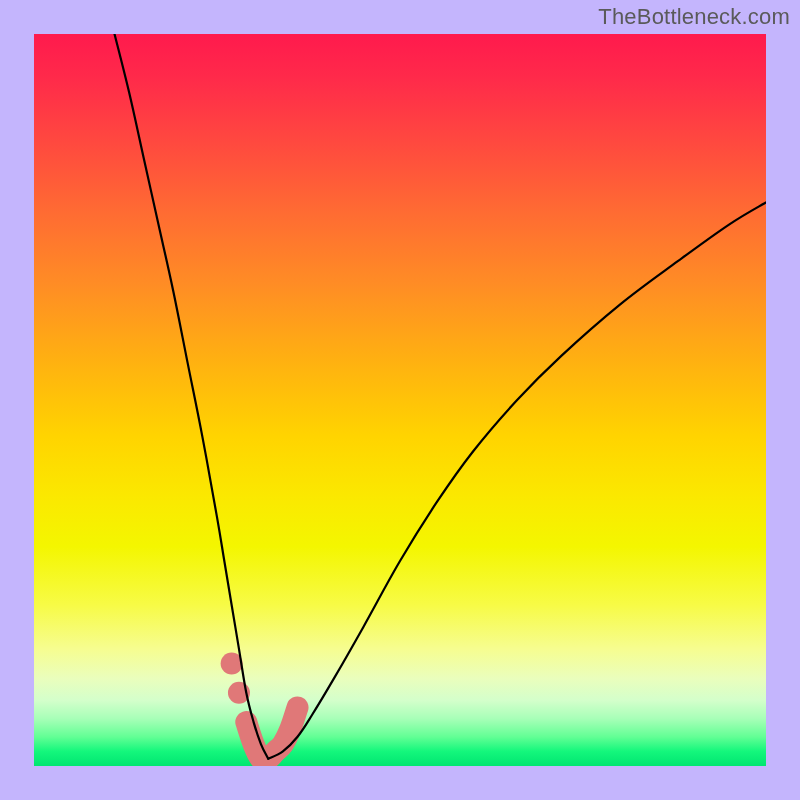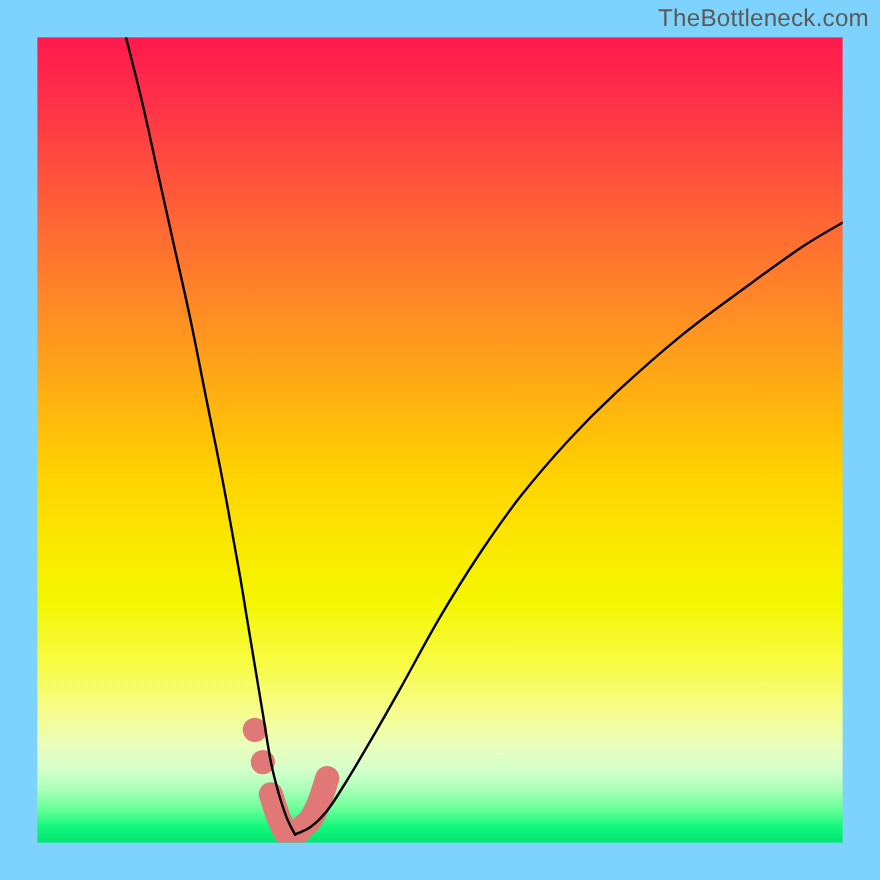--- a/index.html
+++ b/index.html
@@ -1,20 +1,20 @@
 <!DOCTYPE html>
 <html><head>
 <meta charset="utf-8">
 <style>
   * { margin: 0; padding: 0; box-sizing: border-box; }
   html, body { width: 800px; height: 800px; overflow: hidden; background: #000; }
   .frame {
     width: 800px;
     height: 800px;
-    background: #7dd3fc;
+    background: #c4b5fd;
     position: relative;
   }
   .watermark {
     position: absolute;
     top: 4px;
     right: 10px;
     font-family: Arial, Helvetica, sans-serif;
     font-size: 22px;
     font-weight: 500;
     color: #5a5a5a;

